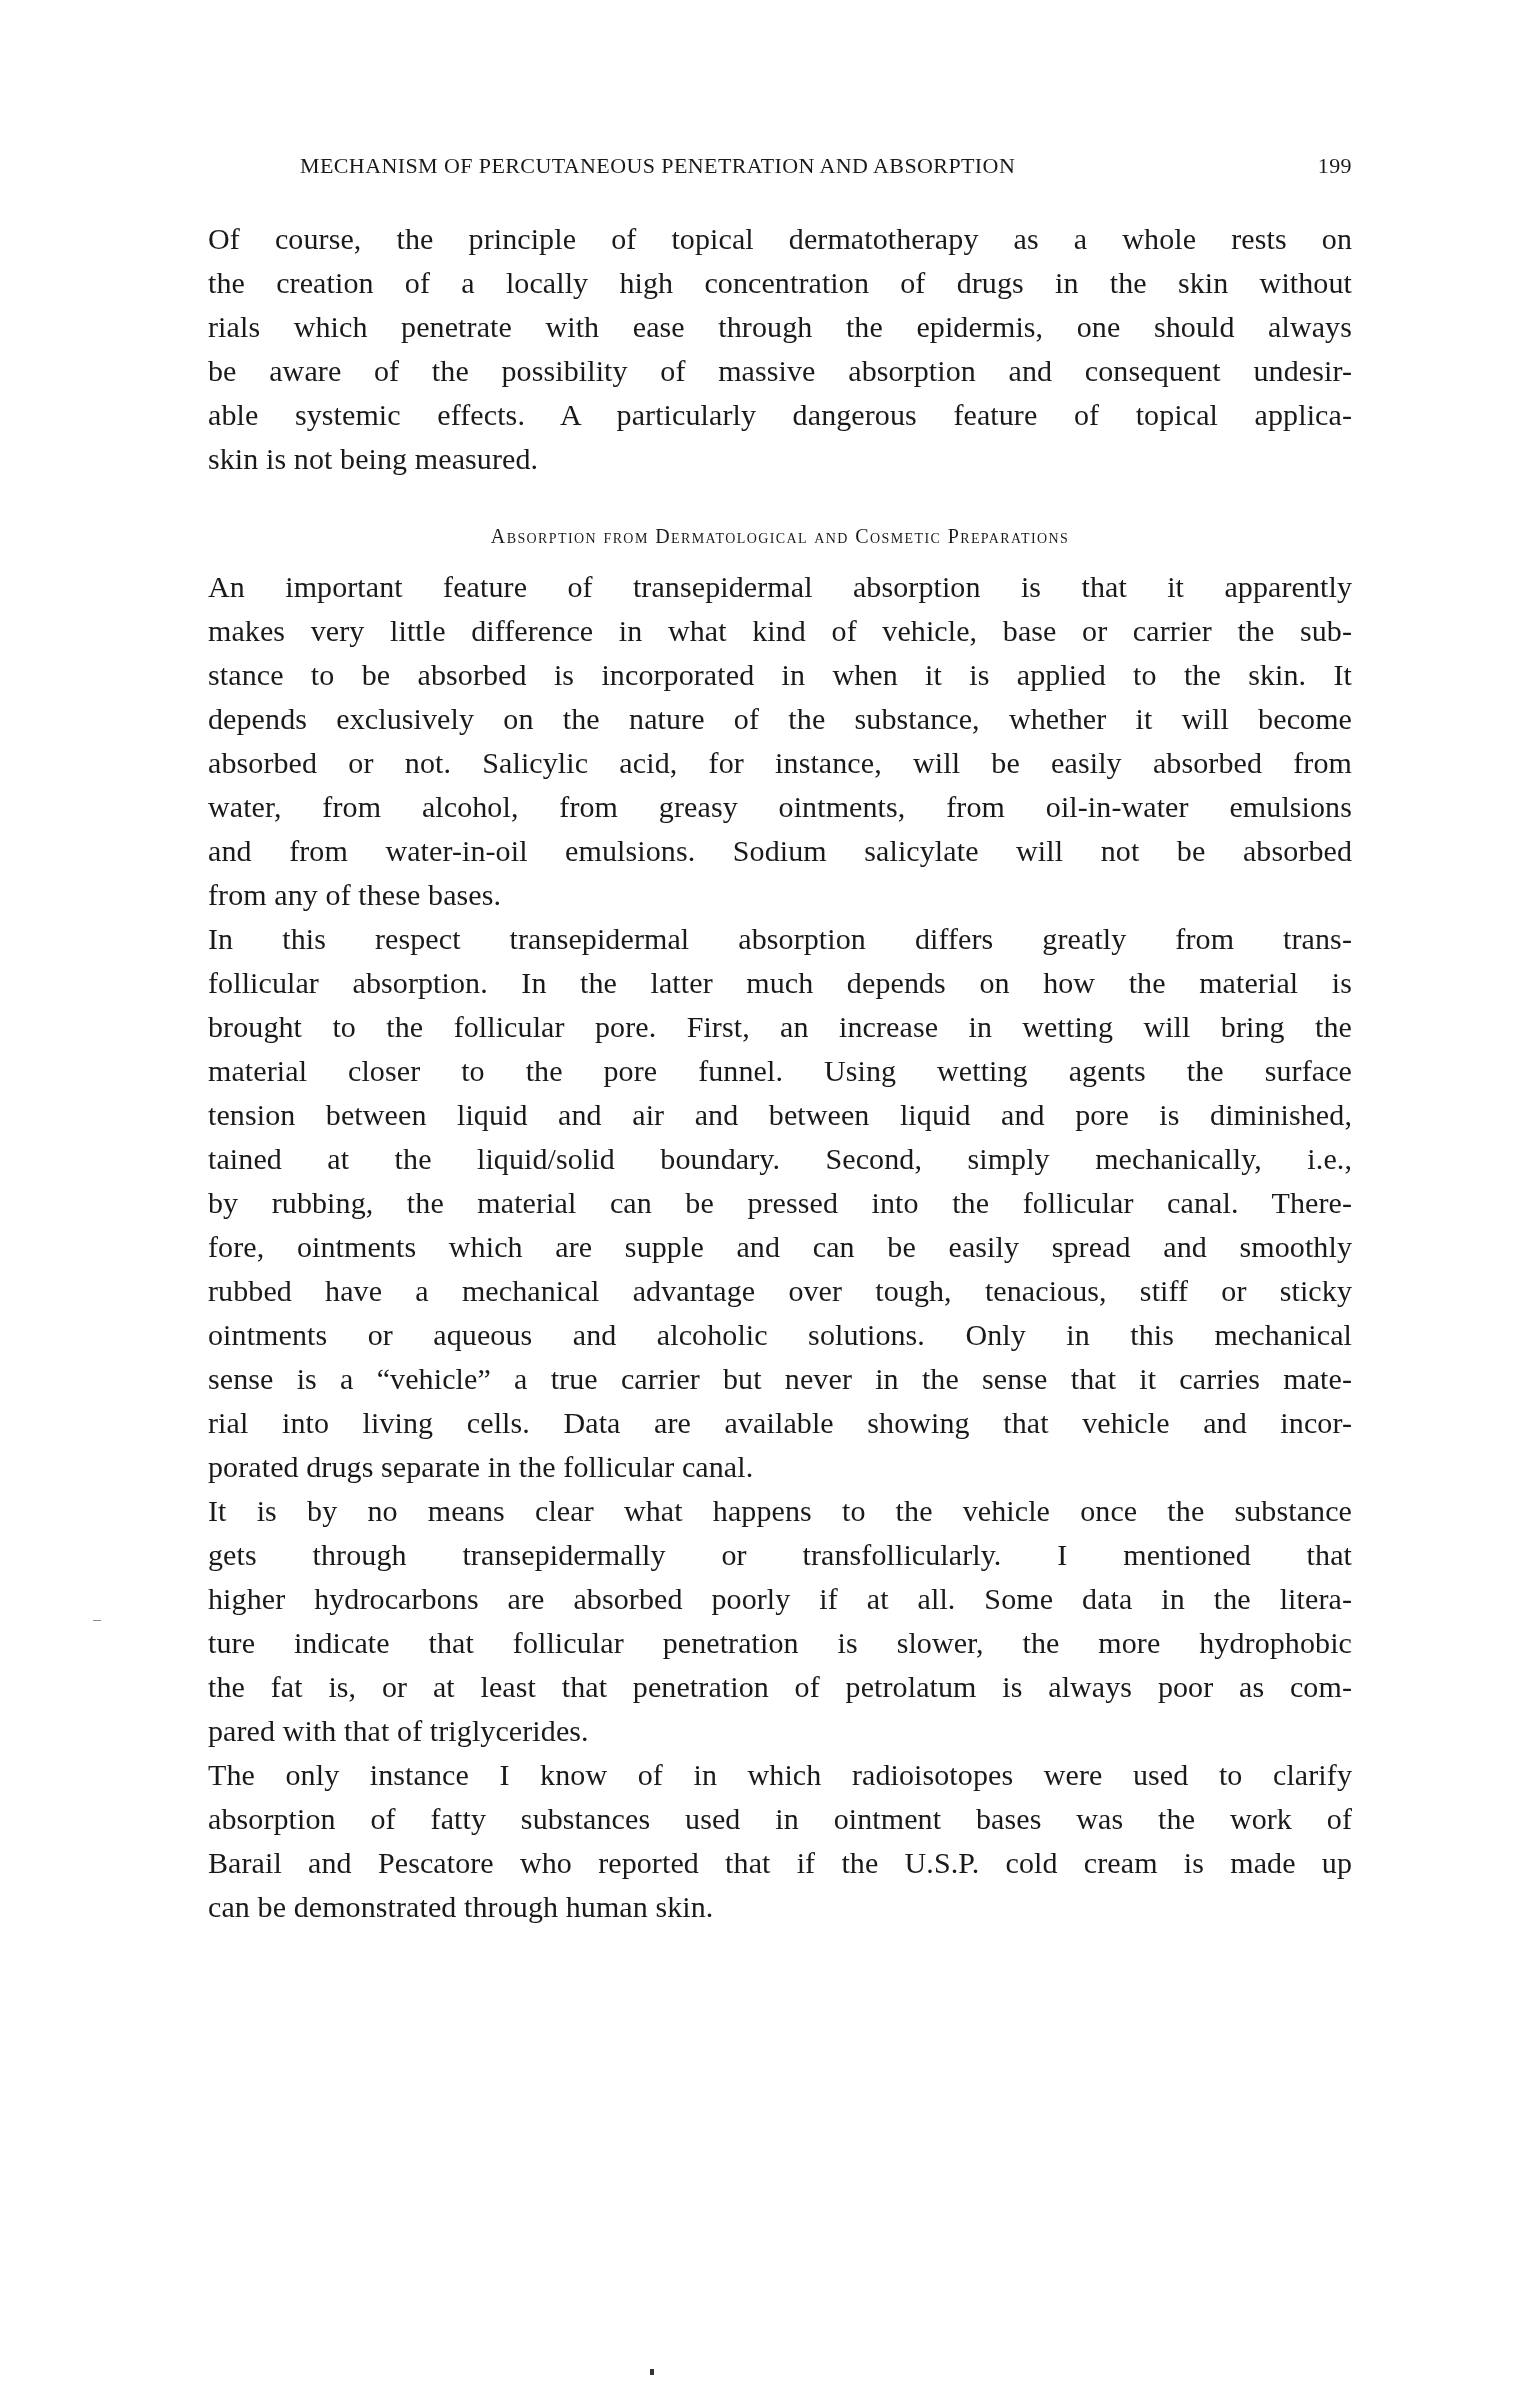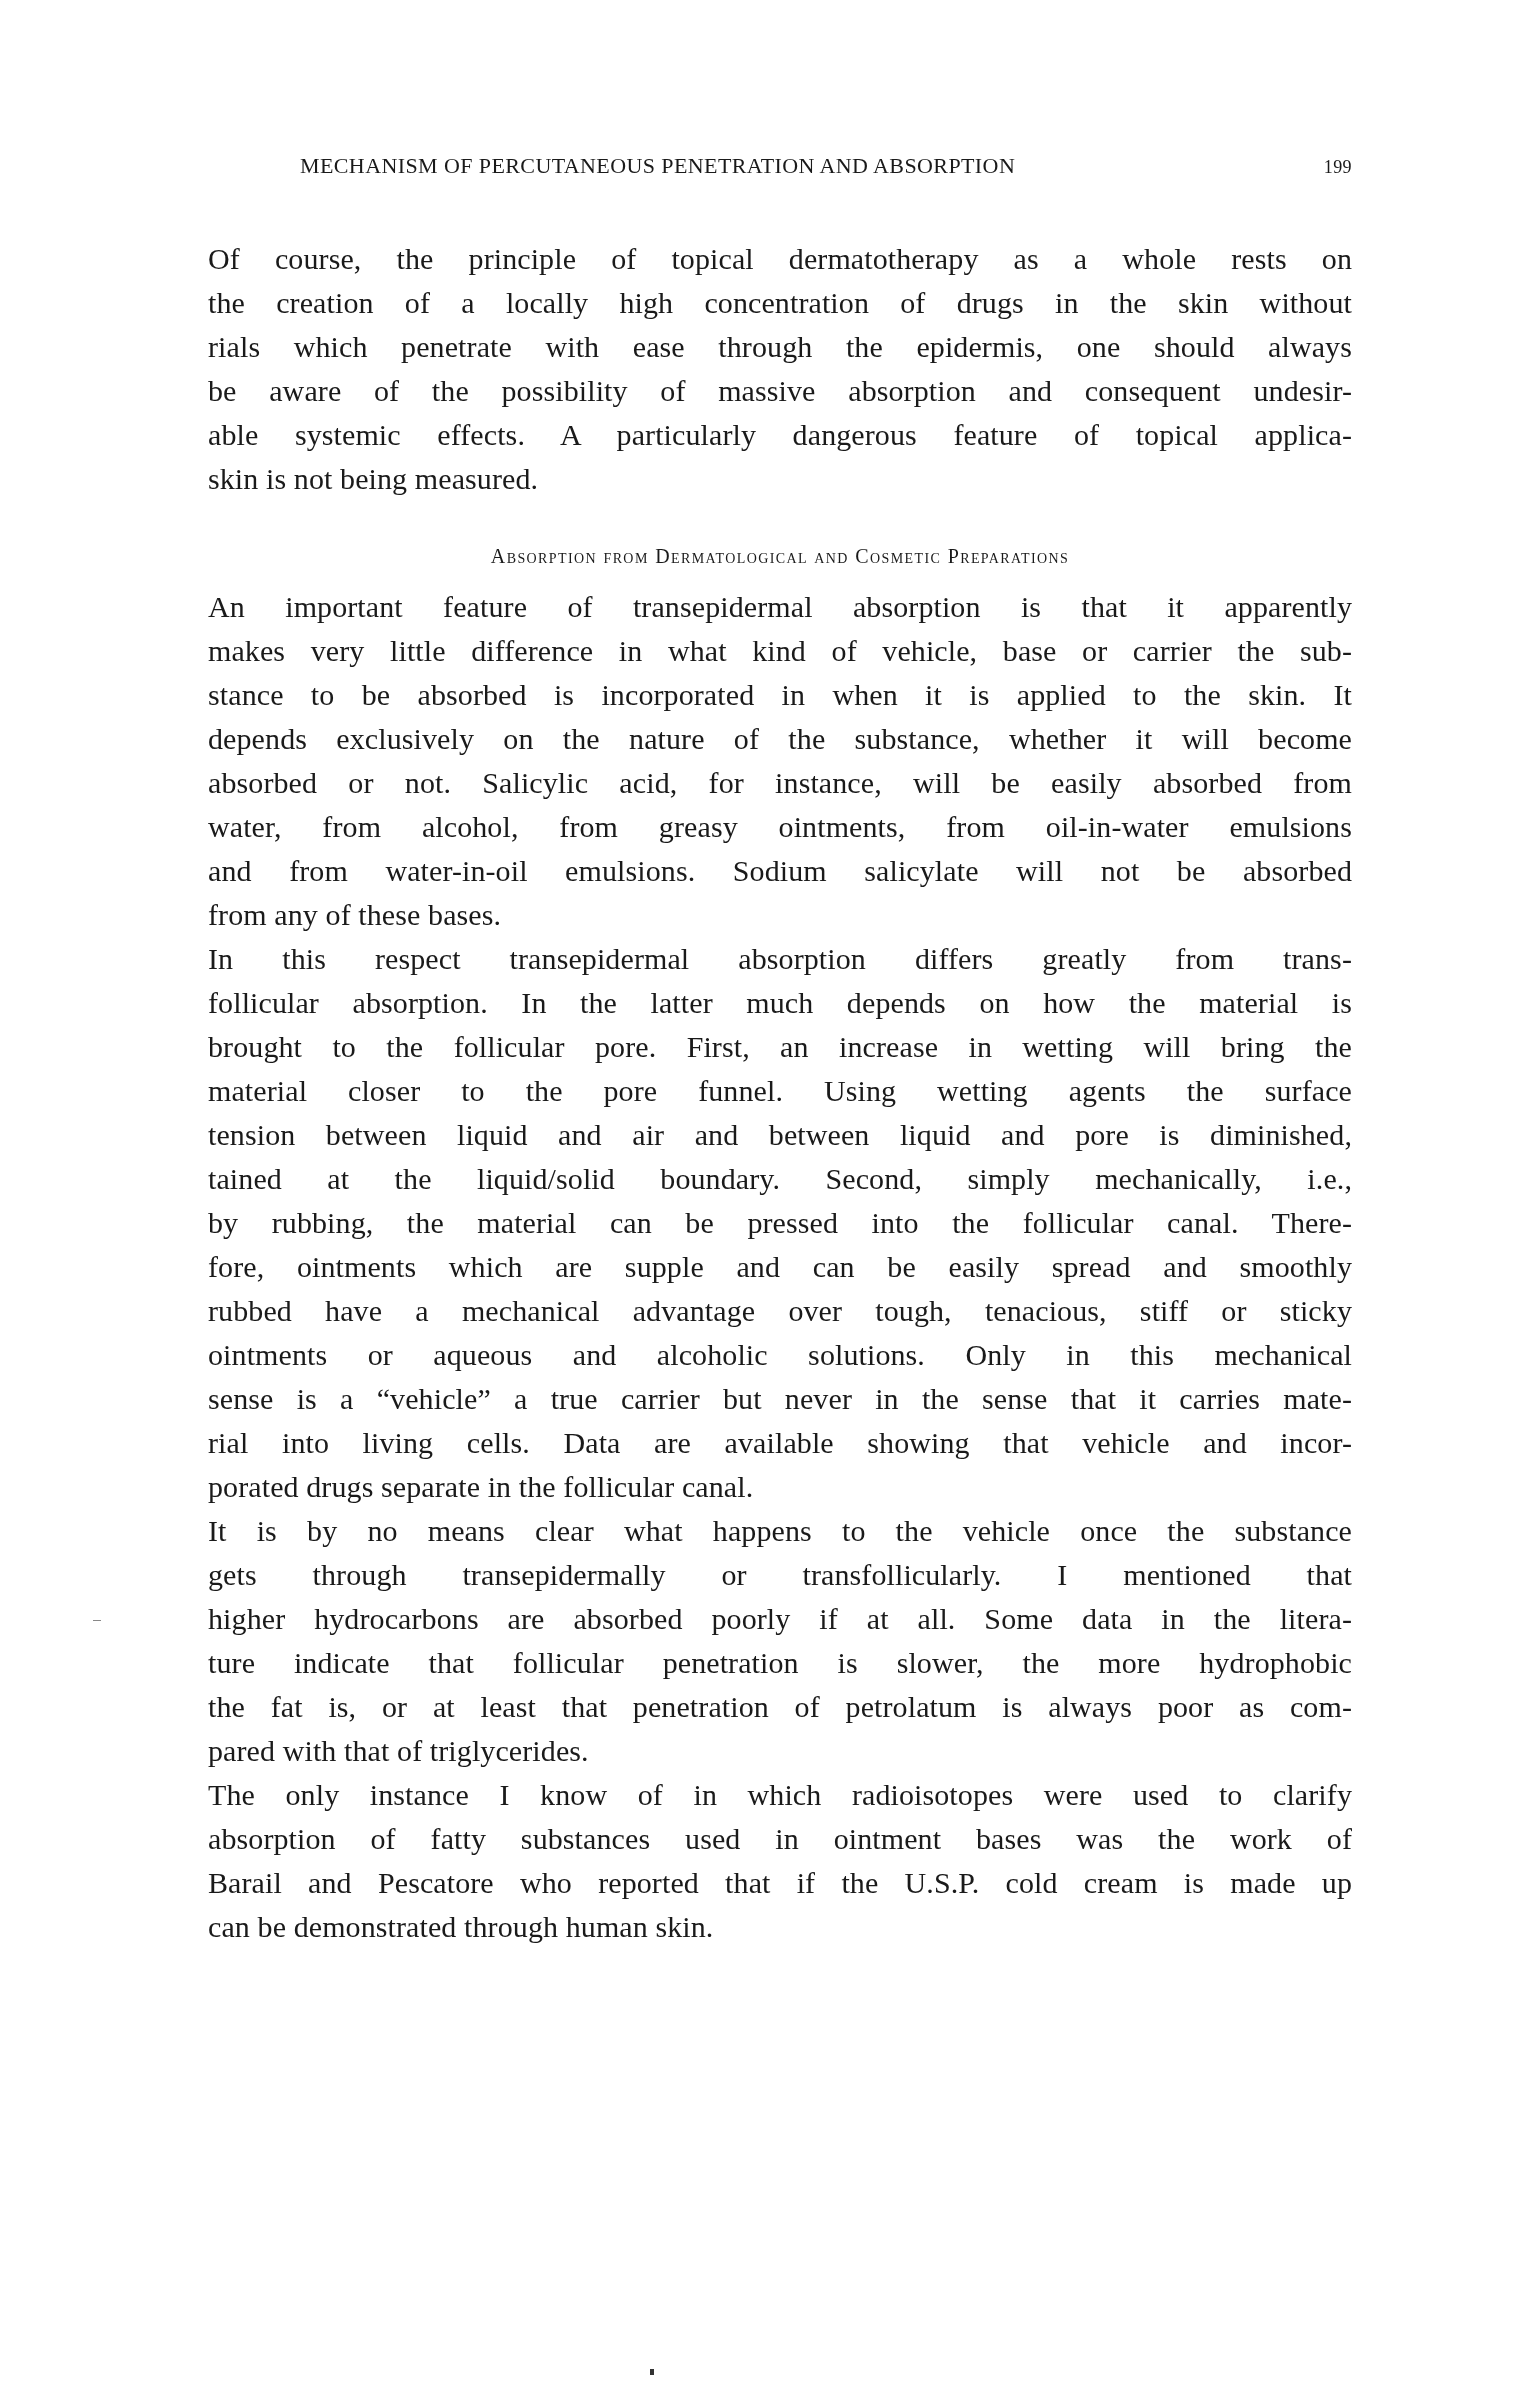--- a/index.html
+++ b/index.html
@@ -26,42 +26,42 @@
       justify-content: space-between;
       align-items: baseline;
       height: 44px;
       font-size: 22px;
       letter-spacing: 0.4px;
     }
     .running-head .title {
       padding-left: 92px;
     }
     .running-head .folio {
-      font-size: 18px;
+      font-size: 22px;
       text-align: center;
     }
     .para {
       font-size: 30px;
       line-height: 44px;
       text-align: justify;
       text-indent: 0;
       margin: 0;
       hyphens: none;
       letter-spacing: 0.1px;
     }
     .para .line {
       display: block;
       text-align: justify;
       text-align-last: justify;
       white-space: nowrap;
     }
     .para .line.last {
       text-align-last: left;
     }
-    .first-para { margin-top: 40px; }
+    .first-para { margin-top: 20px; }
     .heading {
       font-size: 20px;
       text-align: center;
       letter-spacing: 1.4px;
       margin: 34px 0 7.7px 0;
       height: 42px;
       line-height: 42px;
       font-variant: small-caps;
     }
     sup { font-size: 60%; line-height: 0; vertical-align: 0.55em; }

